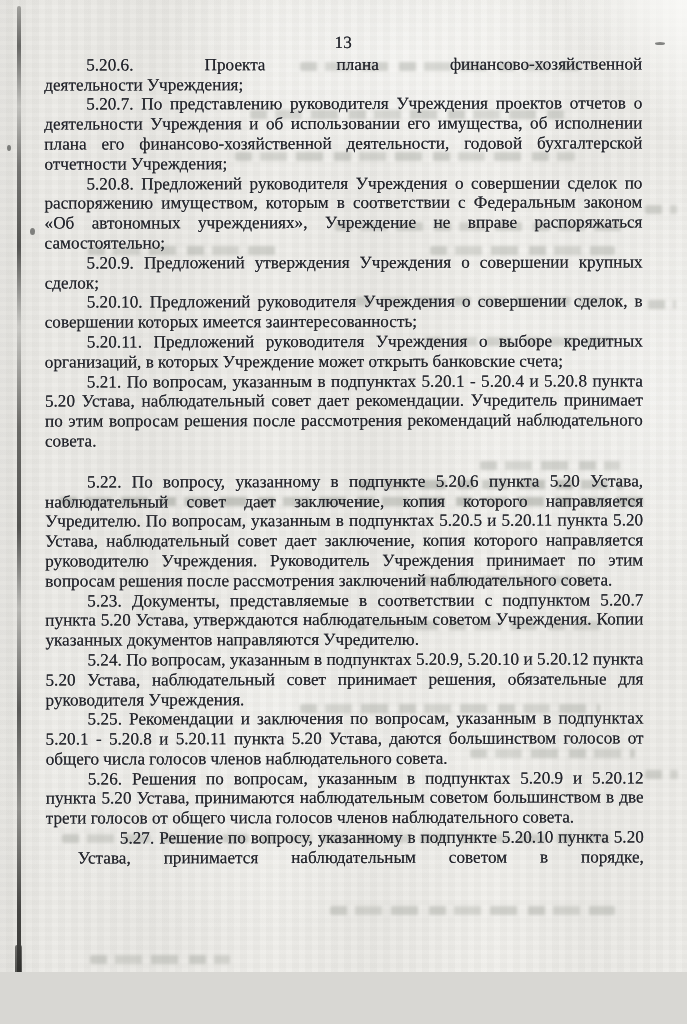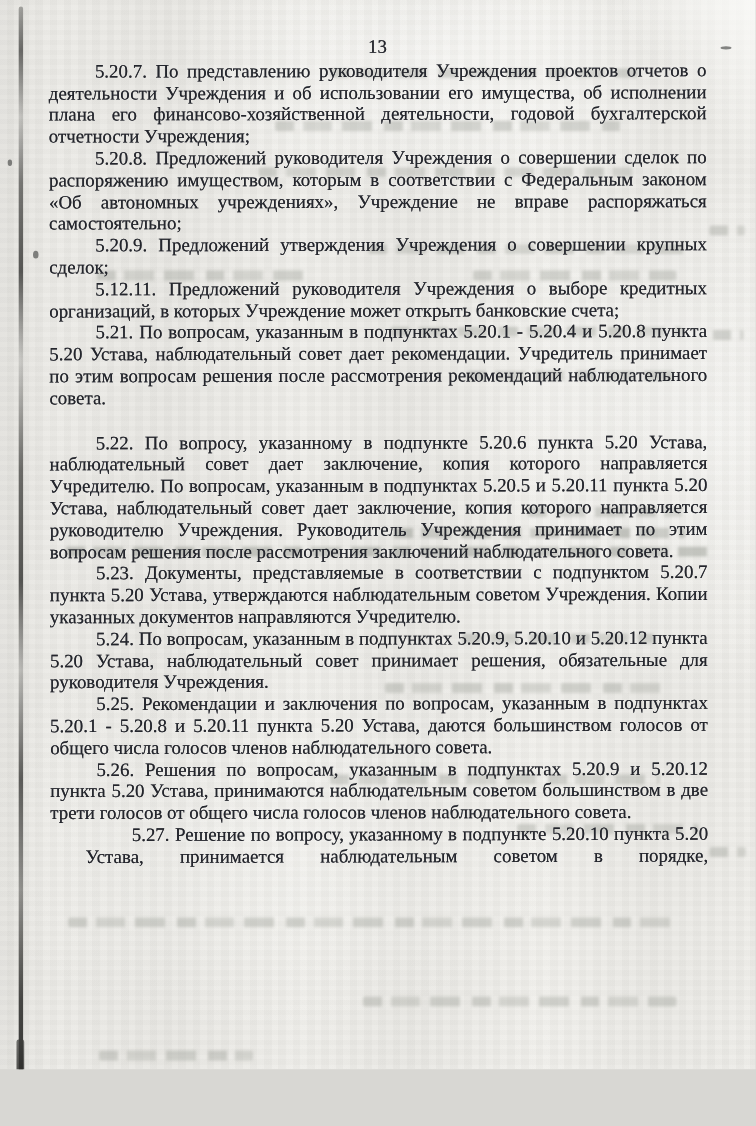--- a/index.html
+++ b/index.html
@@ -108,25 +108,30 @@
   <div class="ghost" style="left:380px;top:975px;width:235px;"></div>
 
   <div class="speck" style="left:7px;top:145px;width:4px;height:6px;"></div>
   <div class="speck" style="left:30px;top:228px;width:5px;height:7px;"></div>
   <div class="speck" style="left:655px;top:42px;width:10px;height:3px;"></div>
   <div class="speck" style="left:256px;top:994px;width:3px;height:5px;"></div>
 
   <div class="content">
     <p class="page-number">13</p>
 
+    <p class="para para-split">
+      <span class="line spread">5.20.6. Проекта плана финансово-хозяйственной</span>
+      <span class="line">деятельности Учреждения;</span>
+    </p>
 
     <p class="para">5.20.7. По представлению руководителя Учреждения проектов отчетов о деятельности Учреждения и об использовании его имущества, об исполнении плана его финансово-хозяйственной деятельности, годовой бухгалтерской отчетности Учреждения;</p>
     <p class="para">5.20.8. Предложений руководителя Учреждения о совершении сделок по распоряжению имуществом, которым в соответствии с Федеральным законом «Об автономных учреждениях», Учреждение не вправе распоряжаться самостоятельно;</p>
     <p class="para">5.20.9. Предложений утверждения Учреждения о совершении крупных сделок;</p>
-    <p class="para">5.12.11. Предложений руководителя Учреждения о выборе кредитных организаций, в которых Учреждение может открыть банковские счета;</p>
+    <p class="para">5.20.10. Предложений руководителя Учреждения о совершении сделок, в совершении которых имеется заинтересованность;</p>
+    <p class="para">5.20.11. Предложений руководителя Учреждения о выборе кредитных организаций, в которых Учреждение может открыть банковские счета;</p>
     <p class="para">5.21. По вопросам, указанным в подпунктах 5.20.1 - 5.20.4 и 5.20.8 пункта 5.20 Устава, наблюдательный совет дает рекомендации. Учредитель принимает по этим вопросам решения после рассмотрения рекомендаций наблюдательного совета.</p>
     <p class="para gap-before">5.22. По вопросу, указанному в подпункте 5.20.6 пункта 5.20 Устава, наблюдательный совет дает заключение, копия которого направляется Учредителю. По вопросам, указанным в подпунктах 5.20.5 и 5.20.11 пункта 5.20 Устава, наблюдательный совет дает заключение, копия которого направляется руководителю Учреждения. Руководитель Учреждения принимает по этим вопросам решения после рассмотрения заключений наблюдательного совета.</p>
     <p class="para">5.23. Документы, представляемые в соответствии с подпунктом 5.20.7 пункта 5.20 Устава, утверждаются наблюдательным советом Учреждения. Копии указанных документов направляются Учредителю.</p>
     <p class="para">5.24. По вопросам, указанным в подпунктах 5.20.9, 5.20.10 и 5.20.12 пункта 5.20 Устава, наблюдательный совет принимает решения, обязательные для руководителя Учреждения.</p>
     <p class="para">5.25. Рекомендации и заключения по вопросам, указанным в подпунктах 5.20.1 - 5.20.8 и 5.20.11 пункта 5.20 Устава, даются большинством голосов от общего числа голосов членов наблюдательного совета.</p>
     <p class="para">5.26. Решения по вопросам, указанным в подпунктах 5.20.9 и 5.20.12 пункта 5.20 Устава, принимаются наблюдательным советом большинством в две трети голосов от общего числа голосов членов наблюдательного совета.</p>
     <p class="para continued">5.27. Решение по вопросу, указанному в подпункте 5.20.10 пункта 5.20 Устава, принимается наблюдательным советом в порядке,</p>
   </div>
 
 </div>

